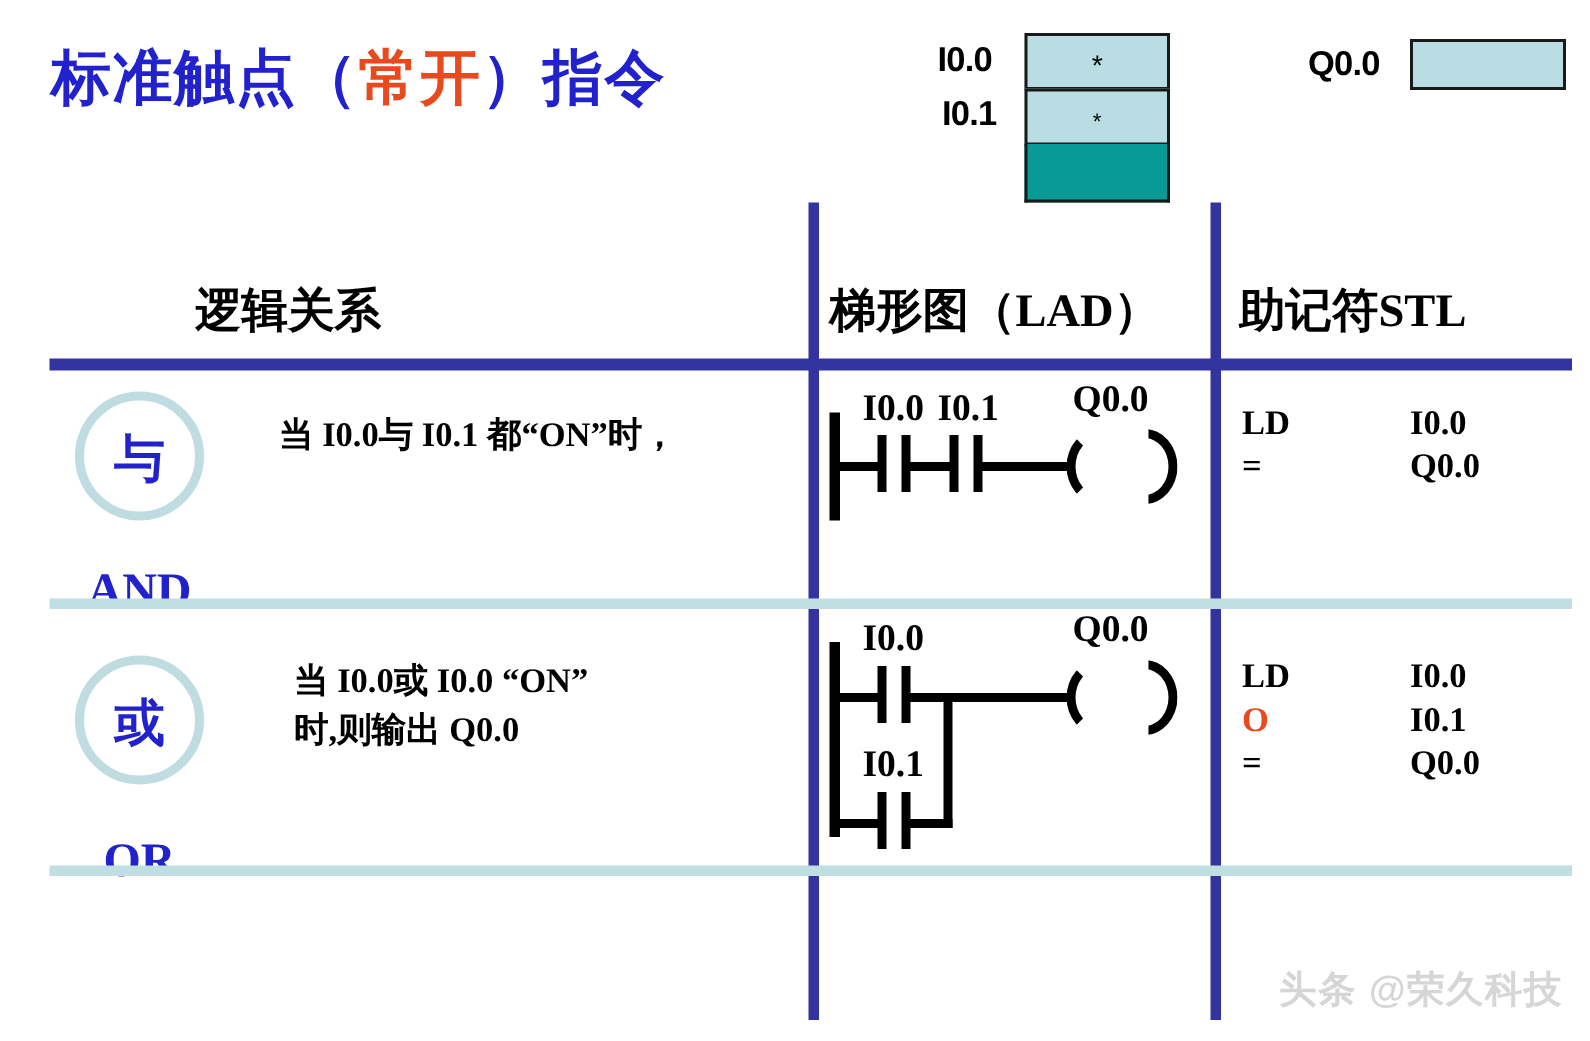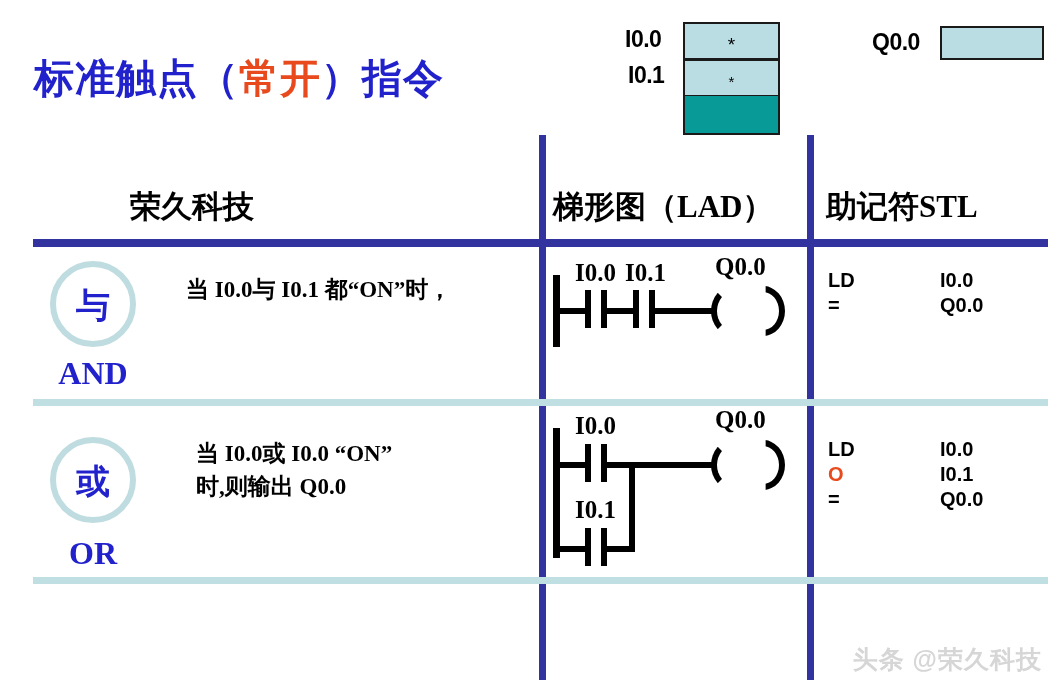--- a/index.html
+++ b/index.html
@@ -15,21 +15,21 @@
     width: 1060px;
     height: 694px;
     background: #ffffff;
     overflow: hidden;
   }
 
   
   .title {
     position: absolute;
     left: 34px;
-    top: 51px;
+    top: 24px;
     font-family: "Liberation Serif", "DejaVu Serif", serif;
     font-size: 40px;
     font-weight: bold;
     letter-spacing: 1px;
     white-space: nowrap;
     color: #2222cc;
   }
   .title .hl { color: #e8491d; }
 
   
@@ -157,20 +157,21 @@
   }
   .circle-sub {
     position: absolute;
     width: 100px;
     text-align: center;
     font-family: "Liberation Serif", "DejaVu Serif", serif;
     font-size: 32px;
     font-weight: bold;
     color: #2222cc;
     letter-spacing: 0px;
+    margin-top: 20px;
   }
   .desc {
     position: absolute;
     font-family: "Liberation Serif", "DejaVu Serif", serif;
     font-size: 23px;
     font-weight: bold;
     color: #000;
     line-height: 1.45;
     white-space: nowrap;
   }
@@ -250,22 +251,22 @@
     clip-path: inset(0 56% 0 0);
   }
   .coil .arc.right {
     right: 0;
     clip-path: inset(0 0 0 56%);
   }
 
   
   .stl {
     position: absolute;
-    font-family: Liberation Sans, sans-serif;
-    font-size: 20px;
+    font-family: Liberation Serif, serif;
+    font-size: 23px;
     font-weight: bold;
     color: #000;
     line-height: 1.26;
   }
   .stl .op  { display: inline-block; width: 112px; }
   .stl .red { color: #e8491d; }
 
   
   .watermark {
     position: absolute;
@@ -300,21 +301,21 @@
     <div class="q-label">Q0.0</div>
     <div class="q-box"></div>
   </div>
 
   <div class="hline-soft s1"></div>
   <div class="hline-soft s2"></div>
   <div class="vline v1"></div>
   <div class="vline v2"></div>
   <div class="hline-main"></div>
 
-  <div class="hdr h1">荣久科技</div>
+  <div class="hdr h1">逻辑关系</div>
   <div class="hdr h2">梯形图（LAD）</div>
   <div class="hdr h3">助记符STL</div>
 
   <div class="circle r1-circle"></div>
   <div class="circle-char r1-char">与</div>
   <div class="circle-sub r1-sub">AND</div>
 
   <div class="desc r1-desc">
     <div>当 I0.0与 I0.1 都“ON”时，</div>
   </div>

